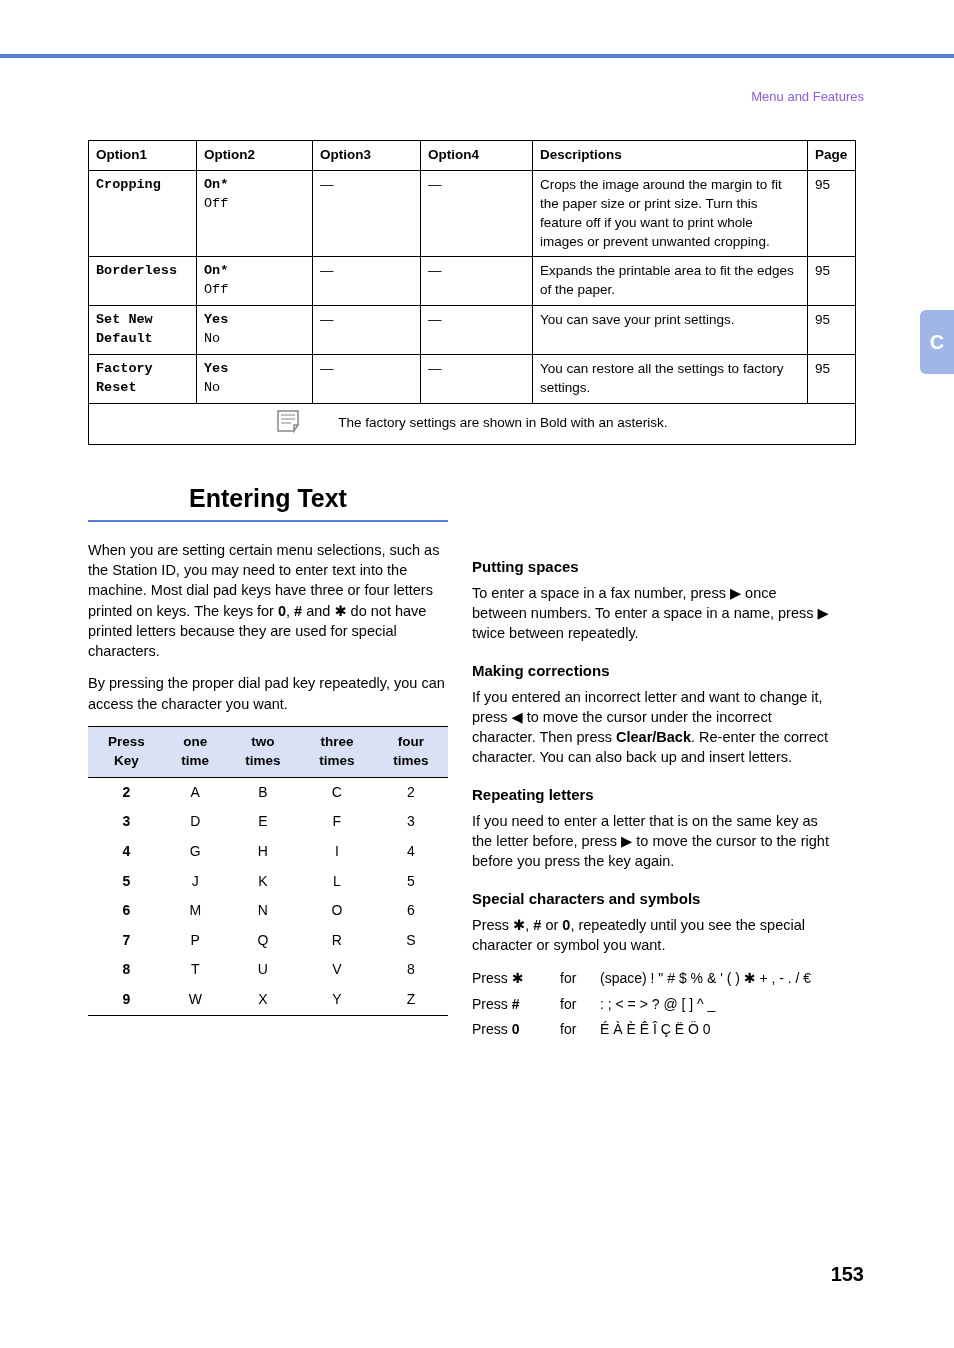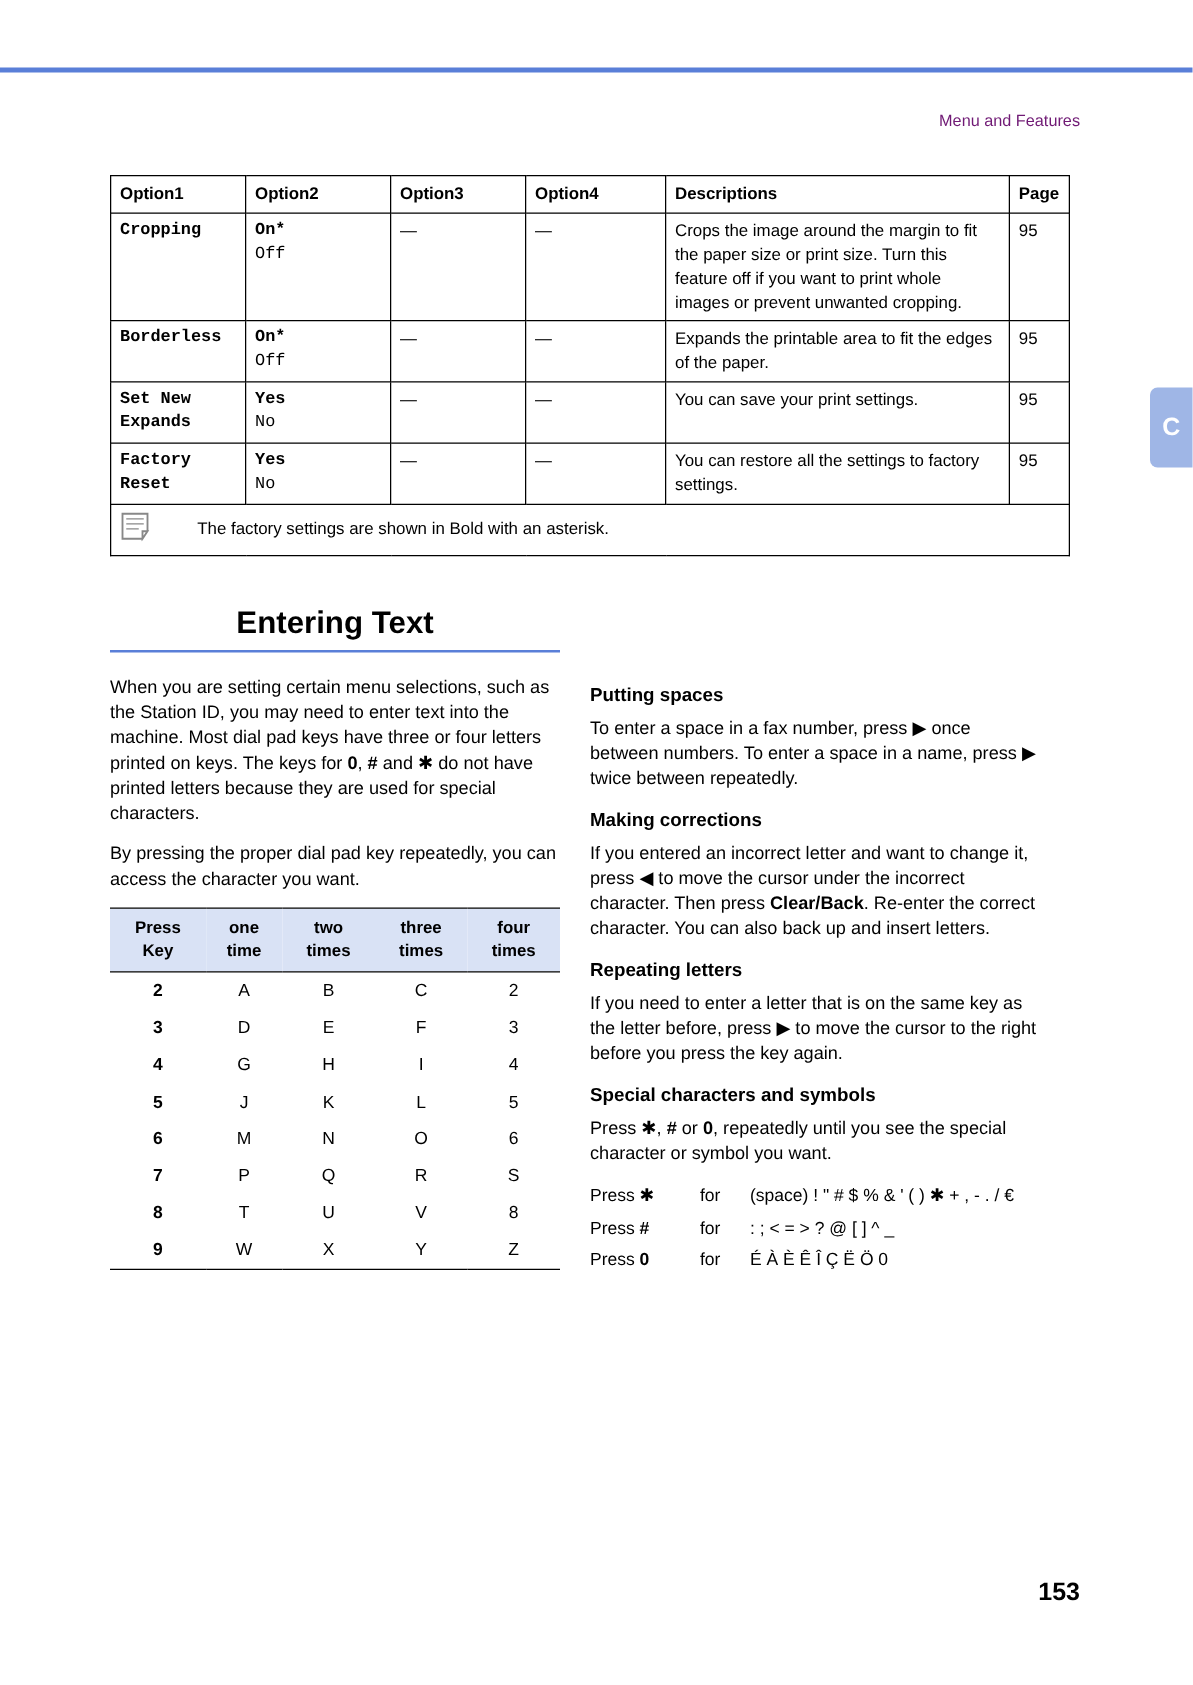--- a/index.html
+++ b/index.html
@@ -7,21 +7,21 @@
     font-family: Arial, Helvetica, sans-serif;
     font-size: 14.5px;
     color: #000;
     background: #fff;
     width: 954px;
     height: 1348px;
     position: relative;
     line-height: 1.4;
   }
   .topbar { height: 4px; background: #5a7fd8; position: absolute; top: 54px; left: 0; right: 0; }
-  .header-right { position: absolute; top: 88px; right: 90px; font-size: 13px; color: #701a75; }
+  .header-right { position: absolute; top: 88px; right: 90px; font-size: 13px; color: #8b5cf6; }
   .side-tab {
     position: absolute;
     right: 0;
     top: 310px;
     width: 34px;
     height: 64px;
     background: #9fb6e6;
     border-top-left-radius: 6px;
     border-bottom-left-radius: 6px;
     color: #fff;
@@ -50,21 +50,21 @@
     font-weight: bold;
     margin-top: 36px;
     padding-bottom: 4px;
     border-bottom: 2px solid #5a7fd8;
     width: 360px;
     text-align: center;
   }
   .twocol { display: flex; gap: 24px; margin-top: 18px; }
   .col { width: 360px; }
   .col p { margin-bottom: 12px; }
-  h3.sub { font-size: 15px; font-weight: bold; margin-top: 6px; margin-bottom: 6px; }
+  h3.sub { font-size: 15px; font-weight: bold; margin-top: 16px; margin-bottom: 6px; }
   table.keys { border-collapse: collapse; width: 100%; margin-top: 10px; }
   table.keys th {
     background: #d9e2f5;
     border-top: 1.5px solid #000;
     border-bottom: 1.5px solid #000;
     padding: 6px 4px;
     font-weight: bold;
     font-size: 13.5px;
     text-align: center;
   }
@@ -108,39 +108,39 @@
         </tr>
         <tr>
           <td class="mono"><b>Borderless</b></td>
           <td class="mono"><b>On*</b><br>Off</td>
           <td>—</td>
           <td>—</td>
           <td>Expands the printable area to fit the edges of the paper.</td>
           <td>95</td>
         </tr>
         <tr>
-          <td class="mono"><b>Set New Expands</b></td>
+          <td class="mono"><b>Set New Default</b></td>
           <td class="mono"><b>Yes</b><br>No</td>
           <td>—</td>
           <td>—</td>
           <td>You can save your print settings.</td>
           <td>95</td>
         </tr>
         <tr>
           <td class="mono"><b>Factory Reset</b></td>
           <td class="mono"><b>Yes</b><br>No</td>
           <td>—</td>
           <td>—</td>
           <td>You can restore all the settings to factory settings.</td>
           <td>95</td>
         </tr>
       </tbody>
     <tfoot>
       <tr>
-          <td colspan="6" class="foot-row" style="text-align:left">
+          <td colspan="6" class="foot-row" style="text-align:center">
         <span class="note-icon">
           <svg width="28" height="24" viewBox="0 0 28 24">
                 <path d="M2 2 H22 V16 L18 22 H2 Z M18 16 H22 L18 22 Z" fill="none" stroke="#888" stroke-width="1.5"></path>
                 <line x1="5" y1="6" x2="19" y2="6" stroke="#888"></line>
                 <line x1="5" y1="10" x2="19" y2="10" stroke="#888"></line>
                 <line x1="5" y1="14" x2="15" y2="14" stroke="#888"></line>
               </svg>
         </span>
         <span class="foot-text">The factory settings are shown in Bold with an asterisk.</span>
       </td>

